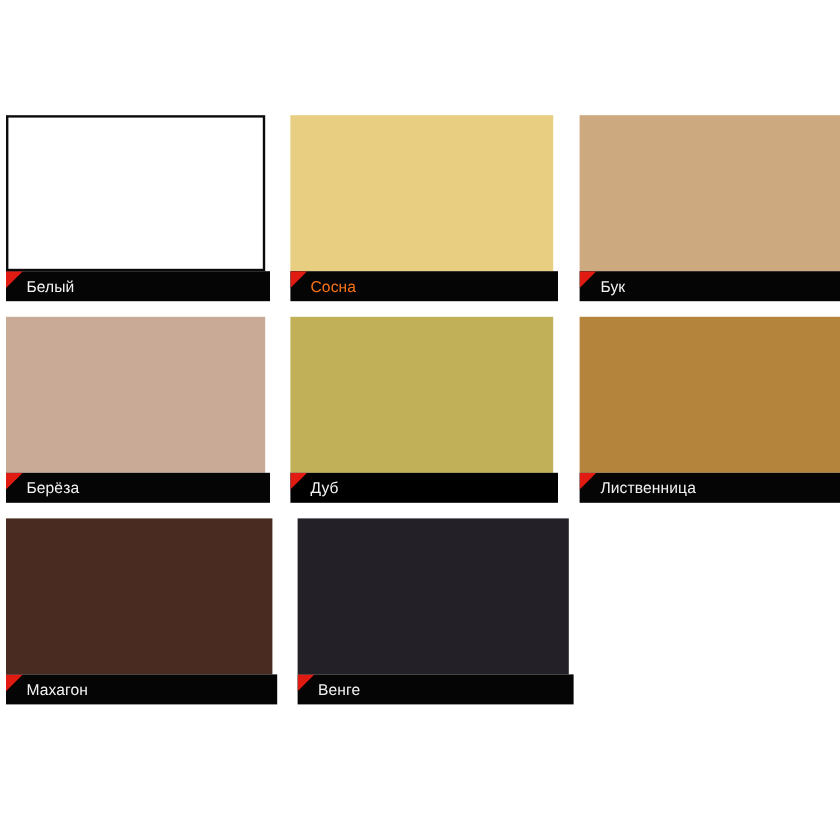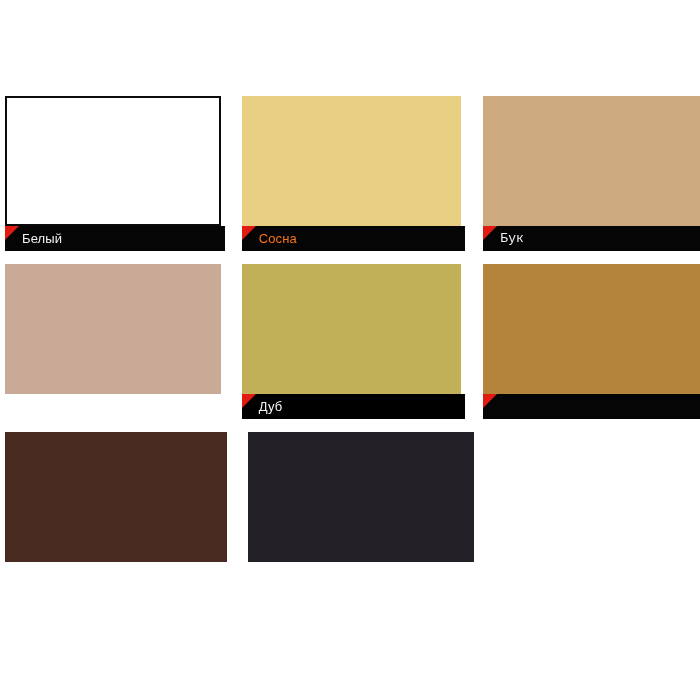--- a/index.html
+++ b/index.html
@@ -34,21 +34,21 @@
     margin-right: 9px;
     position: relative;
   }
   .swatch-card:last-child {
     margin-right: 0;
   }
 
   
   .swatch-row .swatch-card:nth-child(1) { margin-left: 5px; width: 222px; }
   .swatch-row .swatch-card:nth-child(2) { margin-left: 12px; width: 226px; }
-  .swatch-row .swatch-card:nth-child(3) { margin-left: 13px; width: 223px; font-family: Liberation Mono, monospace; }
+  .swatch-row .swatch-card:nth-child(3) { margin-left: 13px; width: 223px; }
 
   .swatch-chip {
     width: 100%;
     height: 130px;
     box-sizing: border-box;
     display: block;
   }
   .swatch-chip.bordered {
     border: 2px solid #0b0b0b;
   }
@@ -112,36 +112,49 @@
         <div class="swatch-chip" style="background: rgb(204, 169, 126);"></div>
         <div class="swatch-label-bar" style="background: rgb(5, 5, 5);">
           <span class="corner-triangle" style="border-top-color: rgb(226, 27, 18);"></span>
           <span class="swatch-label-text" style="color: rgb(242, 242, 242);">Бук</span>
         </div>
       </div>
     </div>
     <div class="swatch-row">
       <div class="swatch-card">
         <div class="swatch-chip" style="background: rgb(201, 170, 150);"></div>
+        <div class="swatch-label-bar" style="background: rgb(5, 5, 5);">
+          <span class="corner-triangle" style="border-top-color: rgb(226, 27, 18);"></span>
+          <span class="swatch-label-text" style="color: rgb(242, 242, 242);">Берёза</span>
+        </div>
       </div>
       <div class="swatch-card">
         <div class="swatch-chip" style="background: rgb(194, 176, 89);"></div>
         <div class="swatch-label-bar" style="background: #000000;">
           <span class="corner-triangle" style="border-top-color: rgb(226, 27, 18);"></span>
           <span class="swatch-label-text" style="color: rgb(242, 242, 242);">Дуб</span>
         </div>
       </div>
       <div class="swatch-card">
         <div class="swatch-chip" style="background: rgb(181, 132, 60);"></div>
         <div class="swatch-label-bar" style="background: rgb(5, 5, 5);">
           <span class="corner-triangle" style="border-top-color: rgb(226, 27, 18);"></span>
+          <span class="swatch-label-text" style="color: rgb(242, 242, 242);">Лиственница</span>
         </div>
       </div>
     </div>
     <div class="swatch-row">
       <div class="swatch-card">
         <div class="swatch-chip" style="background: rgb(74, 43, 33);"></div>
+        <div class="swatch-label-bar" style="background: rgb(5, 5, 5);">
+          <span class="corner-triangle" style="border-top-color: rgb(226, 27, 18);"></span>
+          <span class="swatch-label-text" style="color: rgb(242, 242, 242);">Махагон</span>
+        </div>
       </div>
       <div class="swatch-card">
         <div class="swatch-chip" style="background: rgb(35, 32, 39);"></div>
+        <div class="swatch-label-bar" style="background: rgb(5, 5, 5);">
+          <span class="corner-triangle" style="border-top-color: rgb(226, 27, 18);"></span>
+          <span class="swatch-label-text" style="color: rgb(242, 242, 242);">Венге</span>
+        </div>
       </div>
     </div>
   </div>
 
 </body></html>

